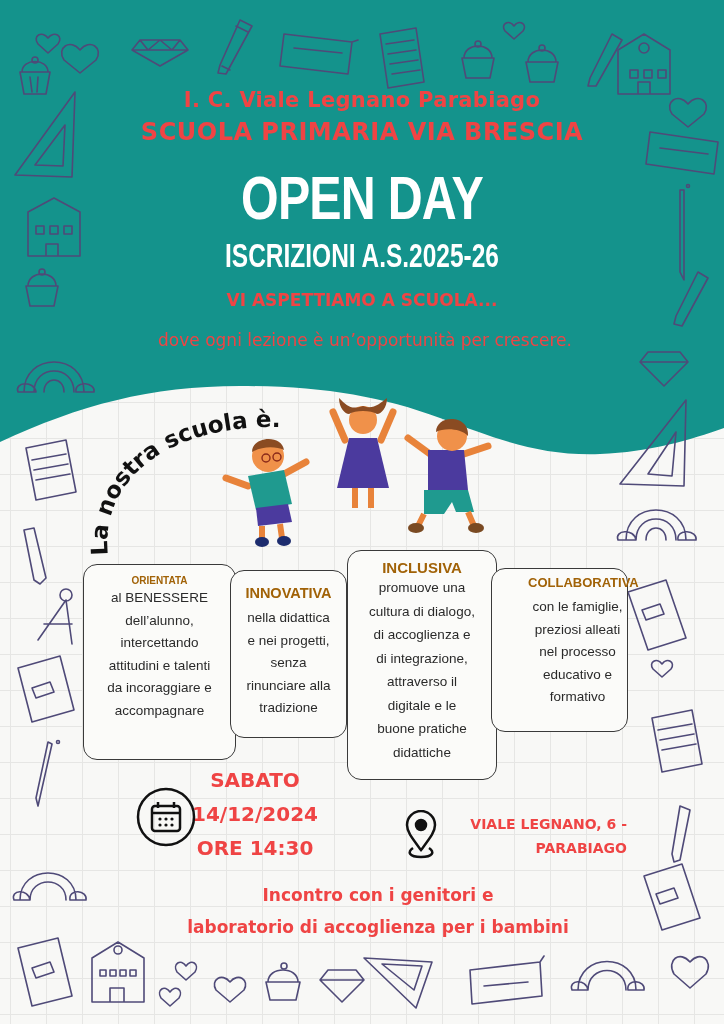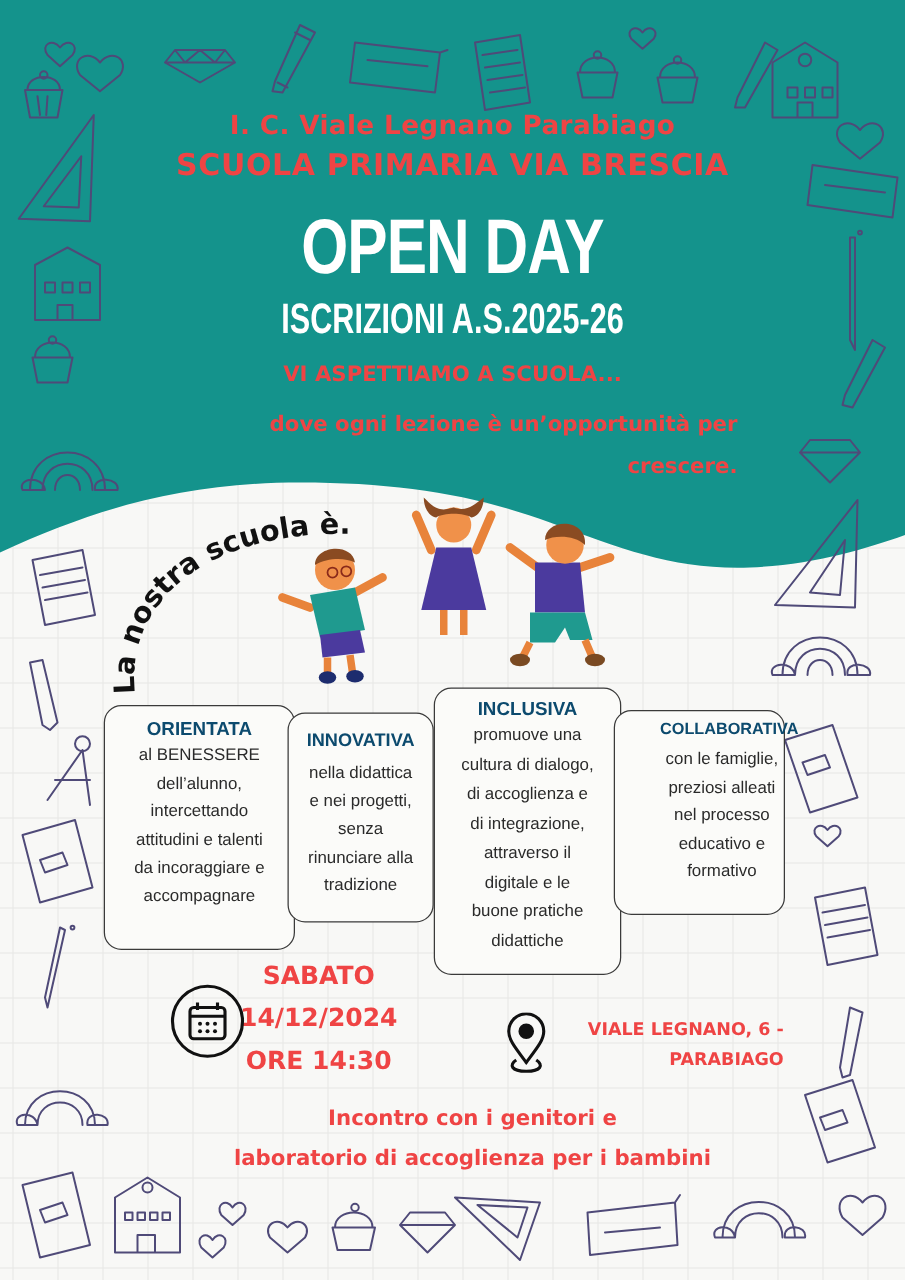--- a/index.html
+++ b/index.html
@@ -26,34 +26,34 @@
     top: 162px; font-family: "Liberation Sans Narrow", "Liberation Sans", sans-serif;
     color: #ffffff; font-size: 62px; font-weight: bold; letter-spacing: -1px;
     transform: scaleX(0.78); transform-origin: center;
   }
   .iscr {
     top: 236px; color: #ffffff; font-size: 34px; font-weight: bold;
     font-family: "Liberation Sans", sans-serif;
     transform: scaleX(0.72); transform-origin: center;
   }
   .welcome1 { top: 290px; font-size: 17px; font-weight: bold; }
-  .welcome2 { top: 324px; left: 140px; width: 450px; font-size: 17px; font-weight: bold; line-height: 33px; text-align: right; }
+  .welcome2 { top: 324px; left: 140px; width: 450px; font-size: 17px; font-weight: normal; line-height: 33px; text-align: center; }
 
   .arc-text { position: absolute; left: 70px; top: 395px; width: 240px; height: 170px; z-index: 3; }
 
   .card {
     position: absolute; z-index: 3; background: #fbfbf9;
     border: 1.5px solid #3a3a3a; border-radius: 14px;
     text-align: center; color: #2a2a2a;
     font-family: "Liberation Sans", sans-serif;
   }
-  .card .title { font-weight: bold; color: #0c4a6e; display: block; }
+  .card .title { font-weight: bold; color: #a16207; display: block; }
   .card .body { display: block; font-size: 13.5px; line-height: 22.6px; }
   .c1 { left: 83px; top: 564px; width: 153px; height: 196px; padding-top: 10px; }
-  .c1 .title { font-size: 15px; margin-bottom: 1px; }
+  .c1 .title { font-size: 10px; margin-bottom: 1px; }
   .c2 { left: 230px; top: 570px; width: 117px; height: 168px; padding-top: 14px; }
   .c2 .title { font-size: 14.5px; margin-bottom: 6px; }
   .c3 { left: 347px; top: 550px; width: 150px; height: 230px; padding-top: 8px; }
   .c3 .title { font-size: 15px; margin-bottom: 0px; }
   .c3 .body { line-height: 23.5px; }
   .c4 { left: 491px; top: 568px; width: 137px; height: 164px; padding-top: 6px; padding-left: 36px; }
   .c4 .title { font-size: 13px; margin-bottom: 6px; }
 
   .date-block { top: 763px; left: 180px; width: 150px; text-align: center; font-size: 20px; font-weight: bold; line-height: 34px; }
   .cal-icon { position: absolute; left: 135px; top: 786px; width: 62px; height: 62px; z-index: 3; }

